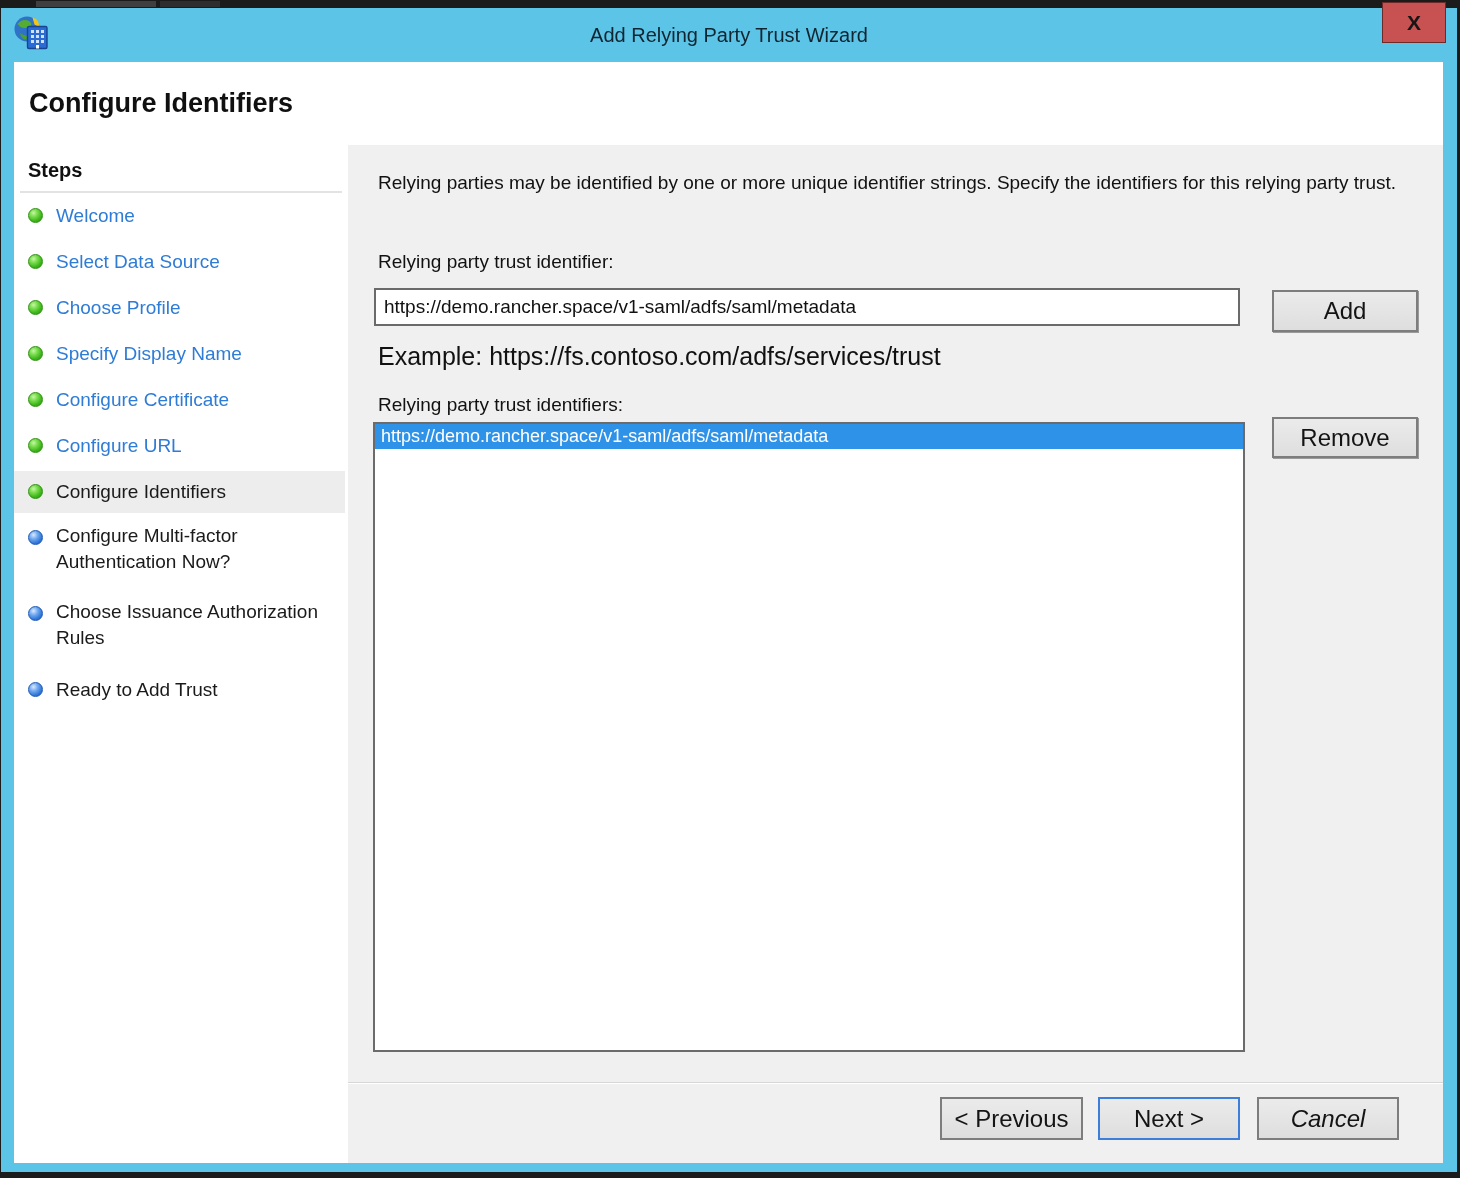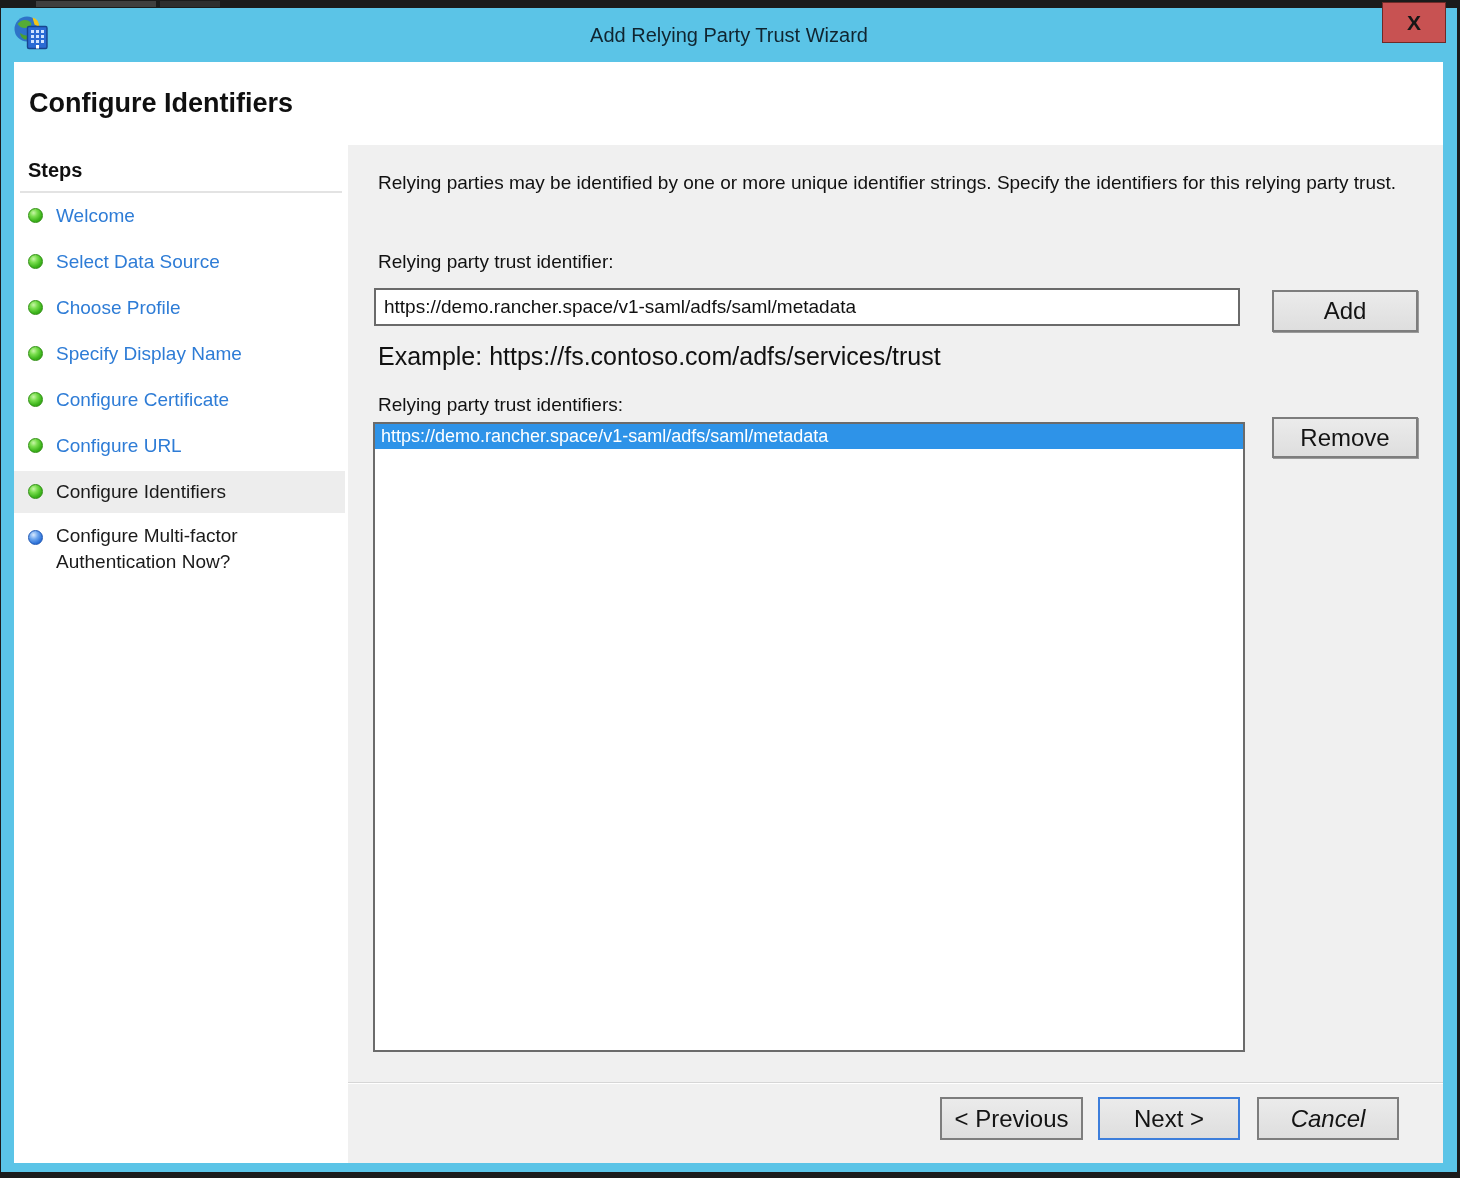--- a/index.html
+++ b/index.html
@@ -137,20 +137,28 @@
               <span class="step-label">Configure URL</span>
             </div>
             <div class="step current">
               <span class="bullet"></span>
               <span class="step-label">Configure Identifiers</span>
             </div>
             <div class="step upcoming tall">
               <span class="bullet"></span>
               <span class="step-label">Configure Multi-factor Authentication Now?</span>
             </div>
+            <div class="step upcoming tall">
+              <span class="bullet"></span>
+              <span class="step-label">Choose Issuance Authorization Rules</span>
+            </div>
+            <div class="step upcoming">
+              <span class="bullet"></span>
+              <span class="step-label">Ready to Add Trust</span>
+            </div>
           </div>
       </div>
 
       <div class="main">
         <p class="desc">Relying parties may be identified by one or more unique identifier strings. Specify the identifiers for this relying party trust.</p>
         <div class="label1">Relying party trust identifier:</div>
         <input class="ident-input" type="text" value="https://demo.rancher.space/v1-saml/adfs/saml/metadata" style="">
         <button class="btn add">Add</button>
         <div class="example">Example: https://fs.contoso.com/adfs/services/trust</div>
         <div class="label2">Relying party trust identifiers:</div>

